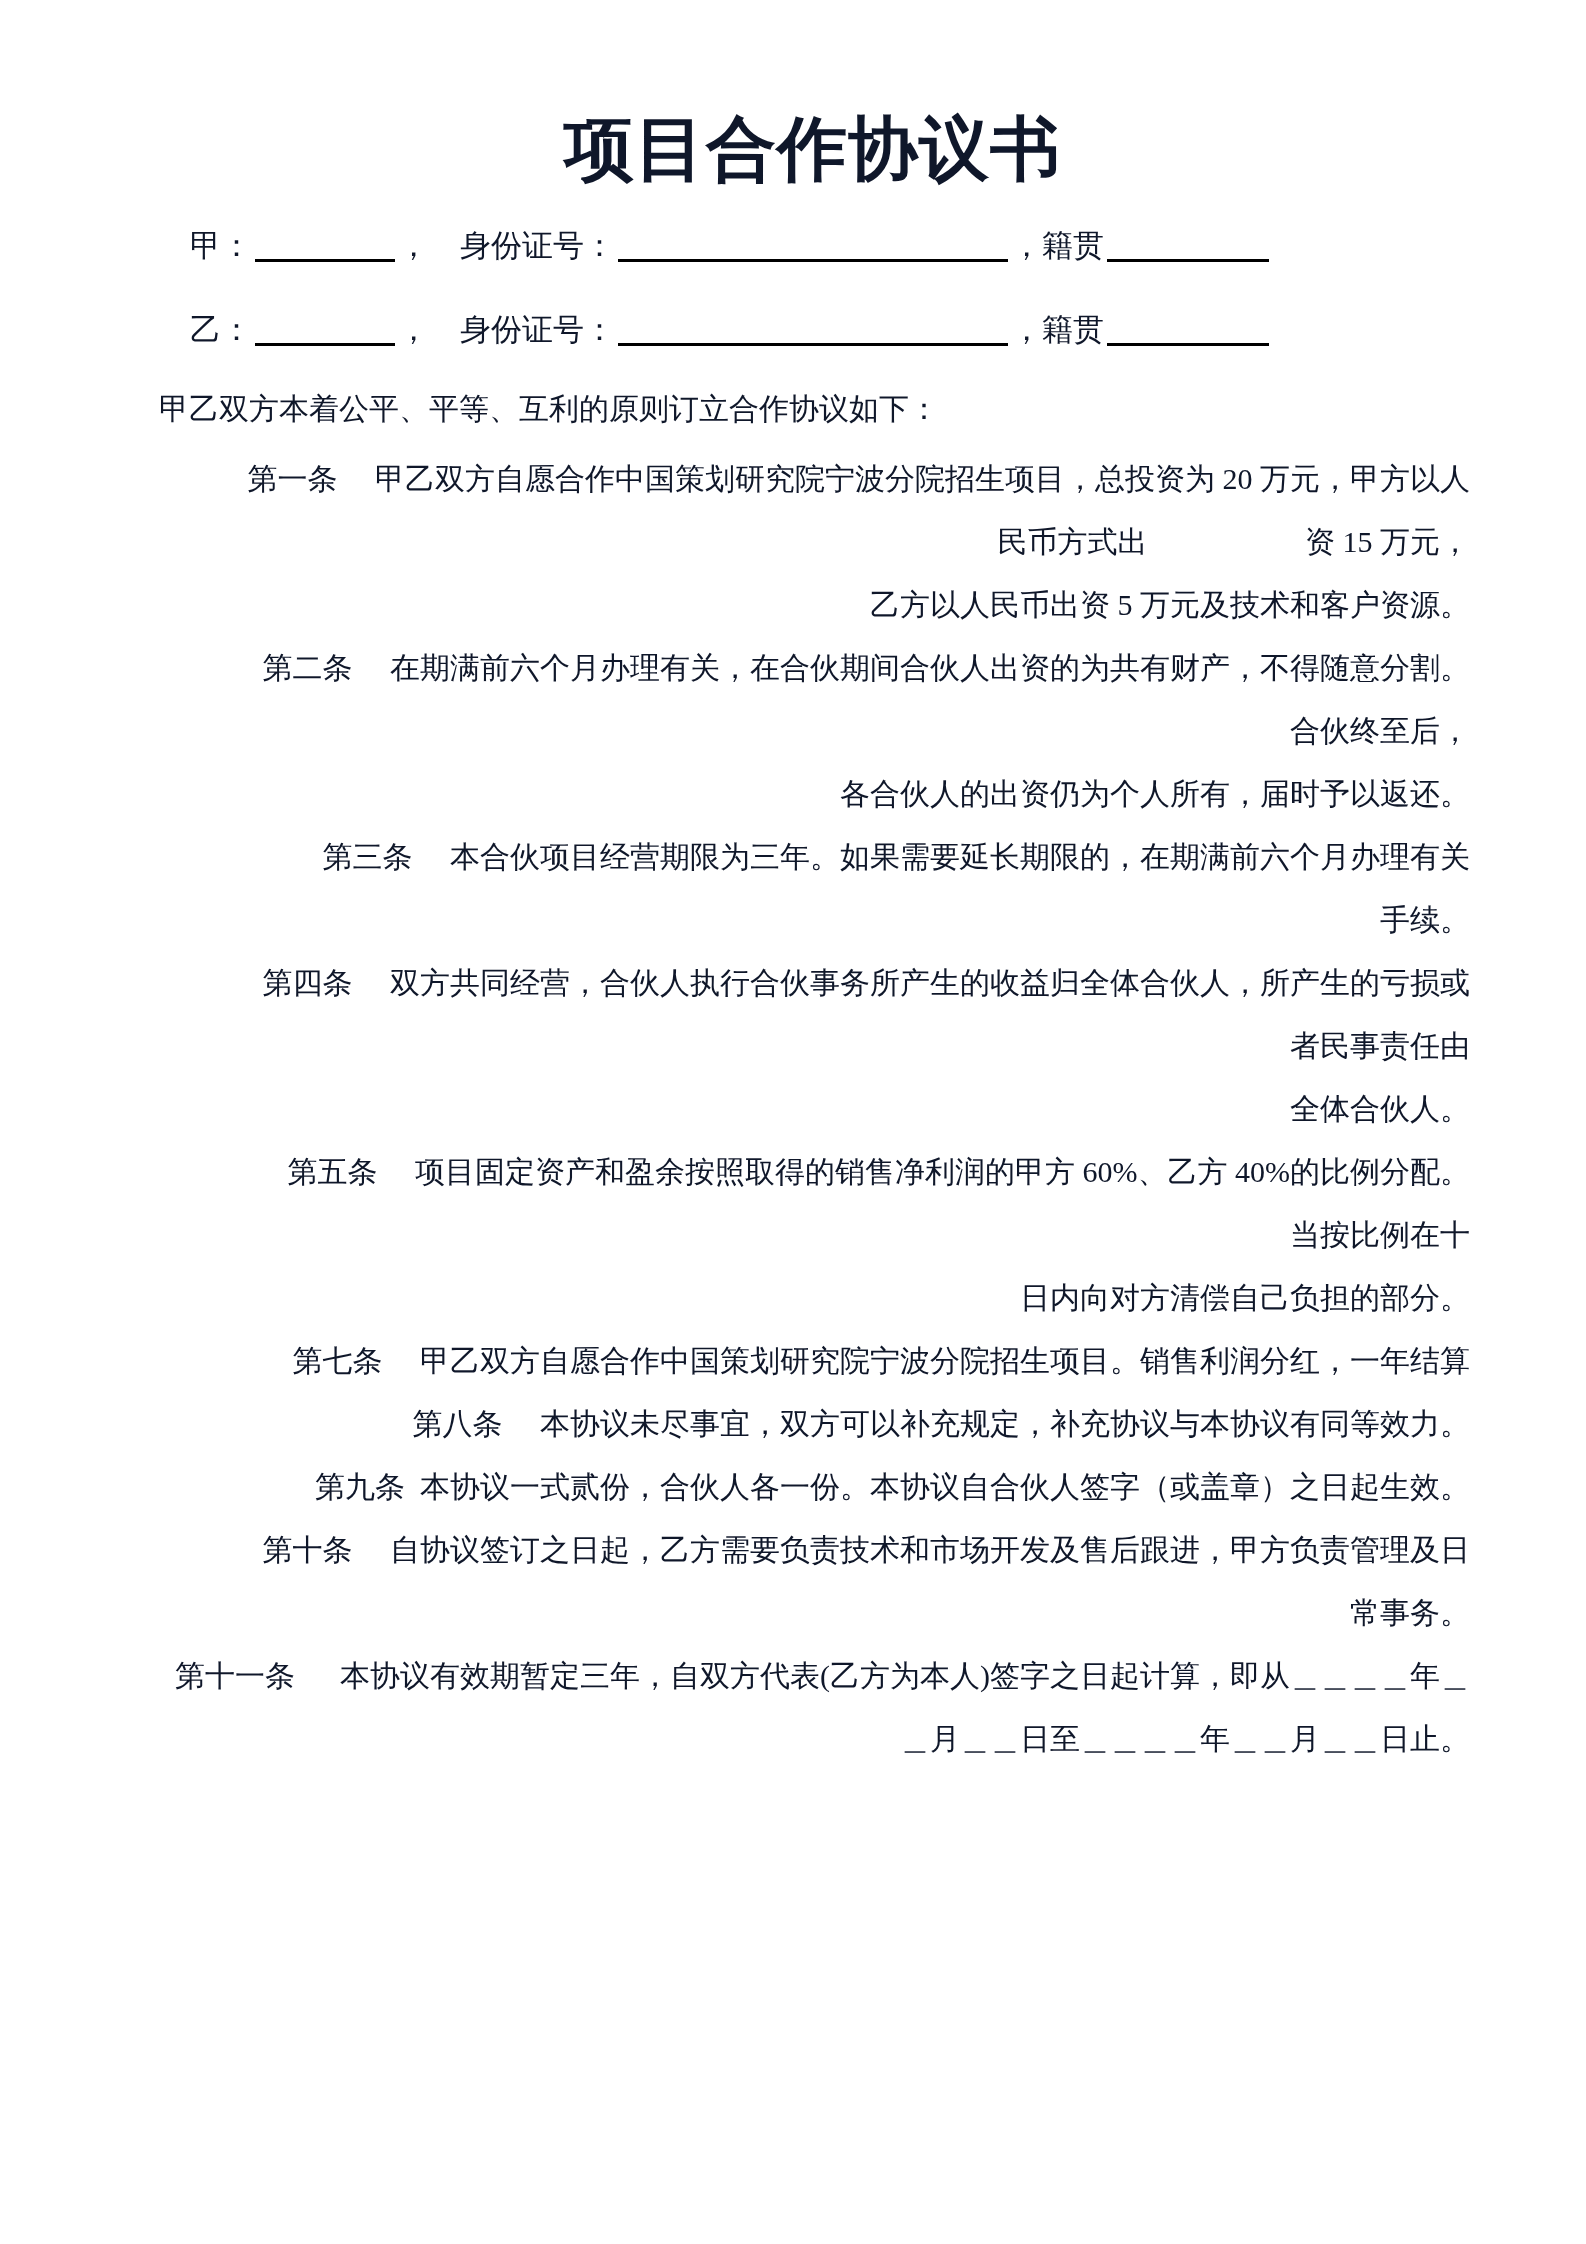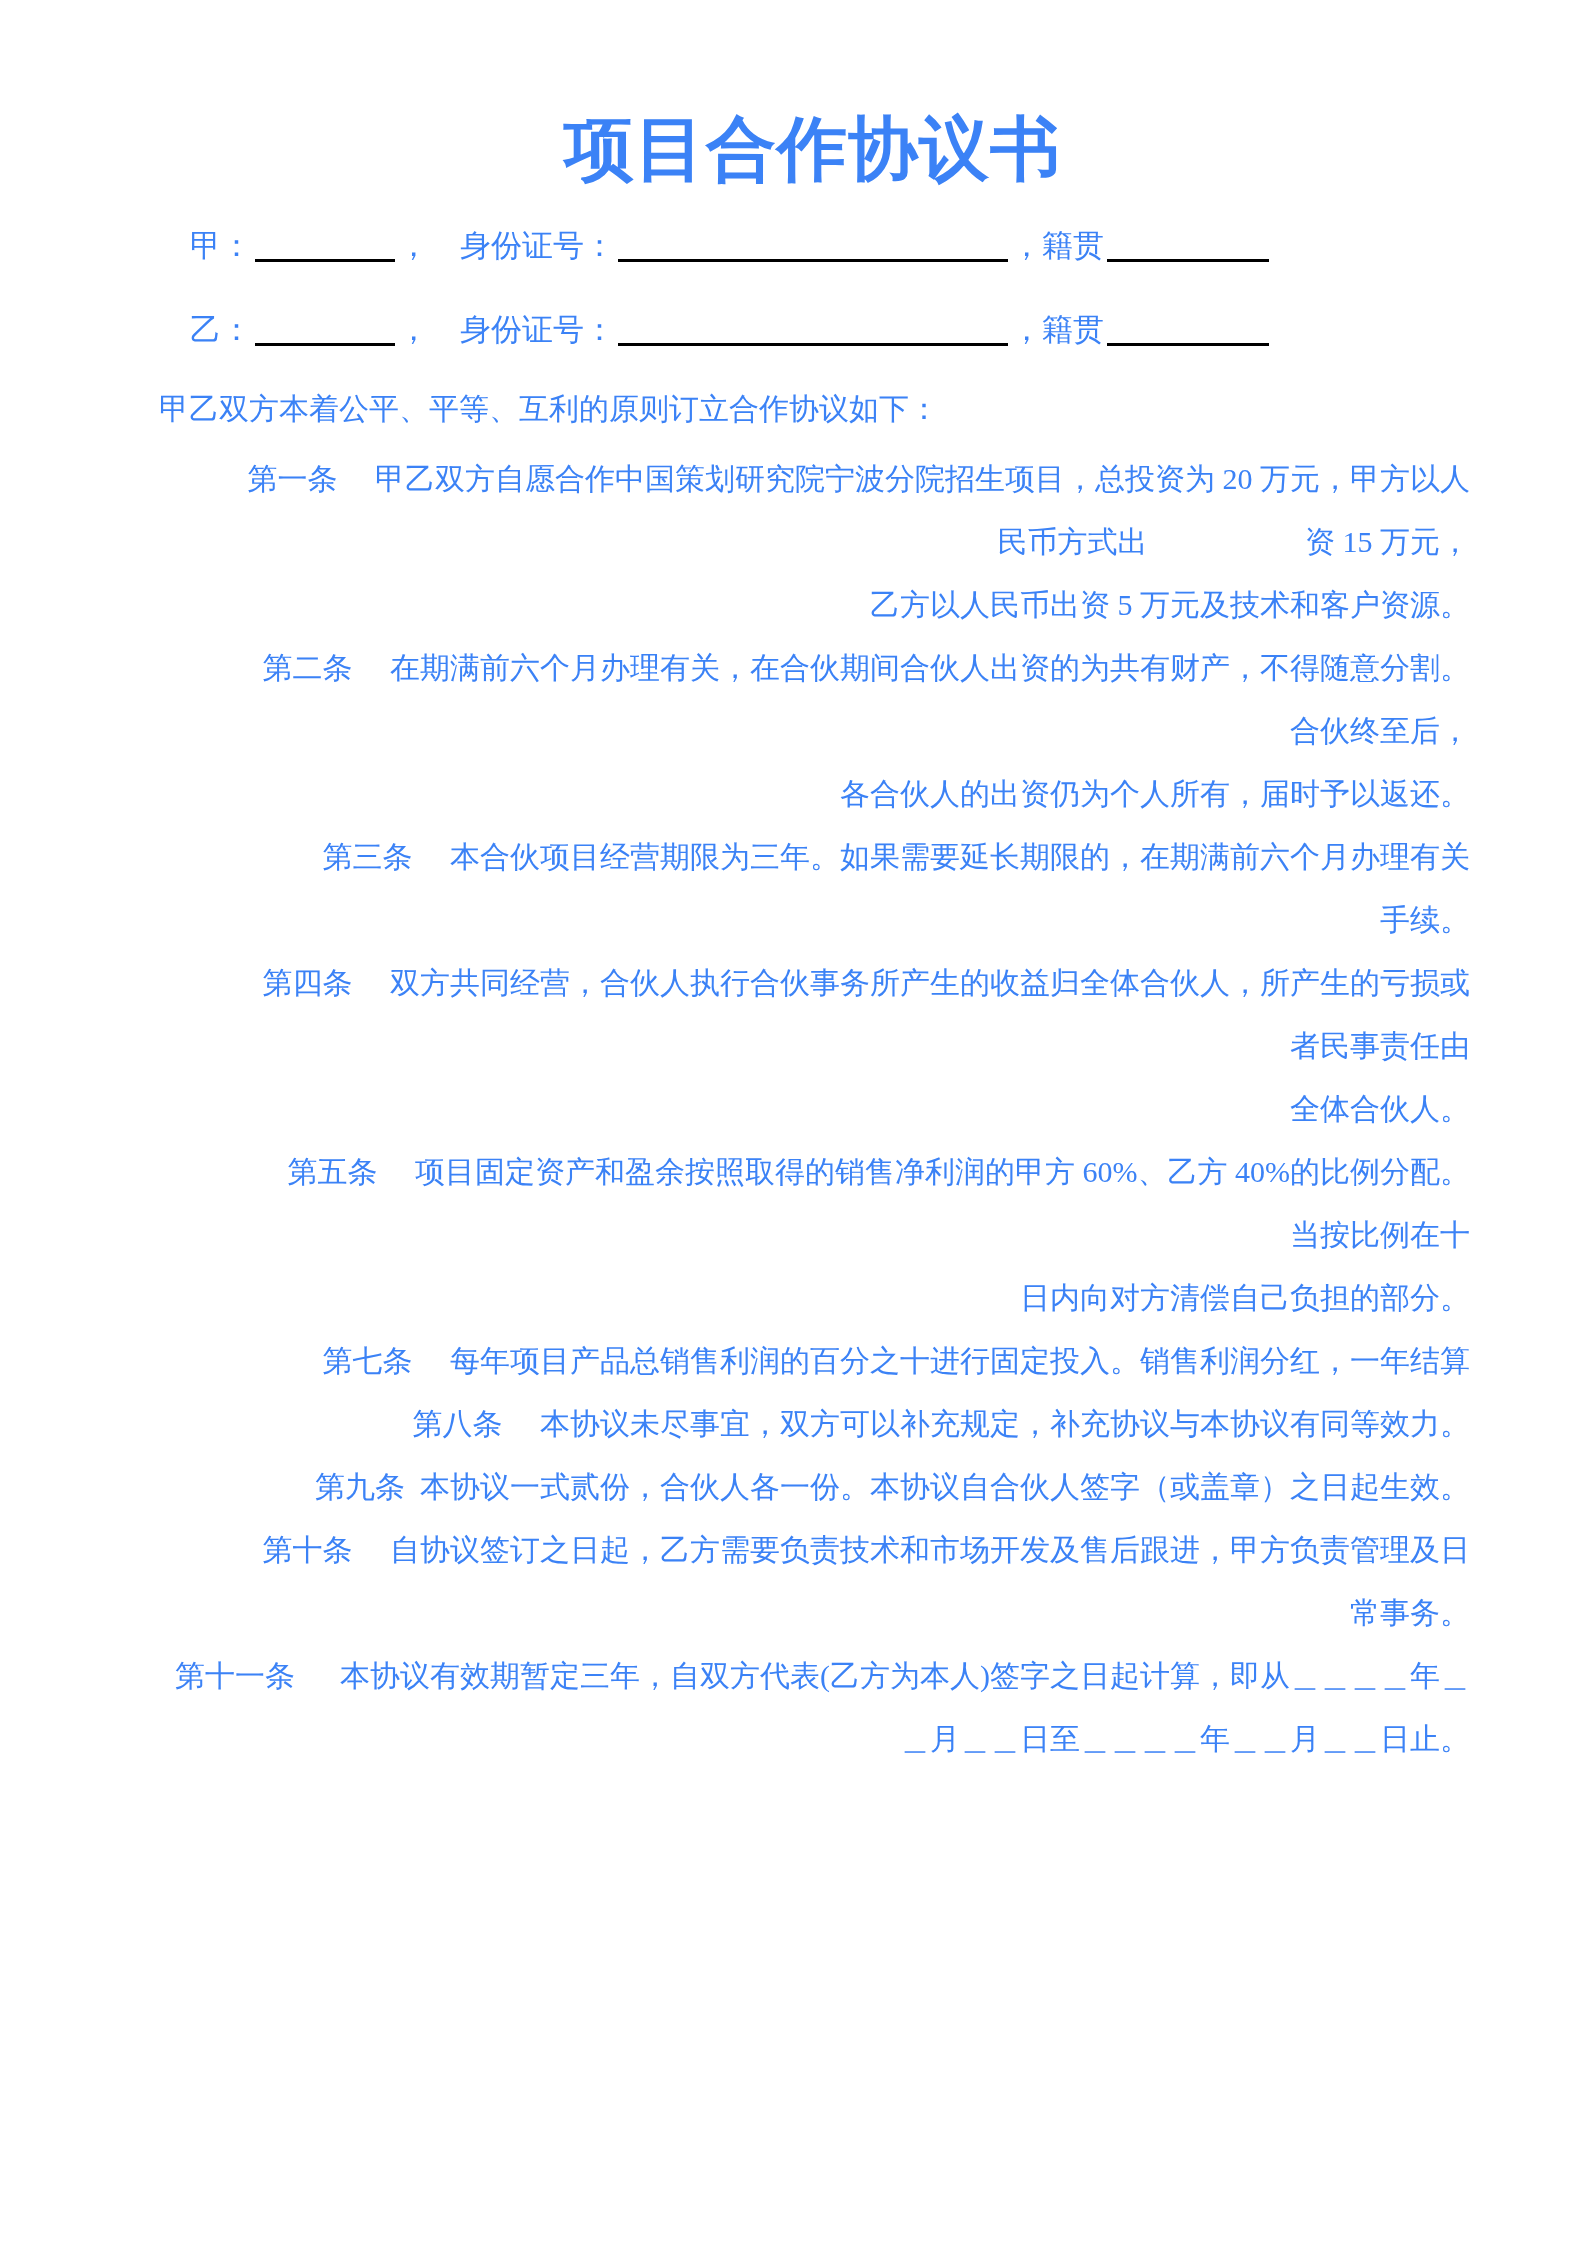--- a/index.html
+++ b/index.html
@@ -1,19 +1,19 @@
 <!DOCTYPE html>
 <html><head>
 <meta charset="utf-8">
 <style>
   html,body{margin:0;padding:0;background:#e8e8e8;}
   .page{
     width:1586px;height:2244px;background:#ffffff;margin:0 auto;
     box-sizing:border-box;padding:0 116px 0 155px;overflow:hidden;
-    font-family:"Liberation Serif","DejaVu Serif",serif;color:#3b82f6;
+    font-family:"Liberation Serif","DejaVu Serif",serif;color:#0f172a;
     font-size:30px;
   }
   .title{
     margin:0;padding-top:112px;line-height:76px;
     font-size:70px;font-weight:bold;text-align:center;letter-spacing:1px;
     white-space:pre;
   }
   .intro{
     margin:139px 0 0 48px;line-height:34px;font-size:31px;white-space:pre;
   }
@@ -60,21 +60,21 @@
       <div class="line">合伙终至后，</div>
       <div class="line ind-hang">各合伙人的出资仍为个人所有，届时予以返还。</div>
       <div class="line">第三条　 本合伙项目经营期限为三年。如果需要延长期限的，在期满前六个月办理有关</div>
       <div class="line ind-hang">手续。</div>
       <div class="line">第四条　 双方共同经营，合伙人执行合伙事务所产生的收益归全体合伙人，所产生的亏损或</div>
       <div class="line">者民事责任由</div>
       <div class="line ind-hang">全体合伙人。</div>
       <div class="line">第五条　 项目固定资产和盈余按照取得的销售净利润的甲方 60%、乙方 40%的比例分配。</div>
       <div class="line ind-hang-sm">当按比例在十</div>
       <div class="line ind-hang">日内向对方清偿自己负担的部分。</div>
-      <div class="line">第七条　 每年项目产品总销售利润的百分之十进行固定投入。销售利润分红，一年结算</div>
+      <div class="line">第七条　 甲乙双方自愿合作中国策划研究院宁波分院招生项目。销售利润分红，一年结算</div>
       <div class="line">第八条　 本协议未尽事宜，双方可以补充规定，补充协议与本协议有同等效力。</div>
       <div class="line">第九条  本协议一式贰份，合伙人各一份。本协议自合伙人签字（或盖章）之日起生效。</div>
       <div class="line">第十条　 自协议签订之日起，乙方需要负责技术和市场开发及售后跟进，甲方负责管理及日</div>
       <div class="line">常事务。</div>
       <div class="line ind-out">第十一条　  本协议有效期暂定三年，自双方代表(乙方为本人)签字之日起计算，即从＿＿＿＿年＿</div>
       <div class="line ind-hang-date">＿月＿＿日至＿＿＿＿年＿＿月＿＿日止。</div>
     </div>
 
 </div>
 

